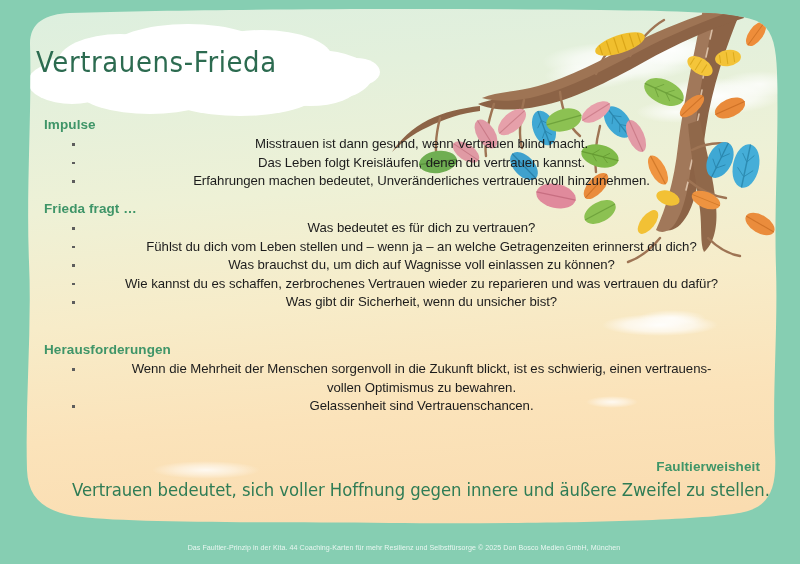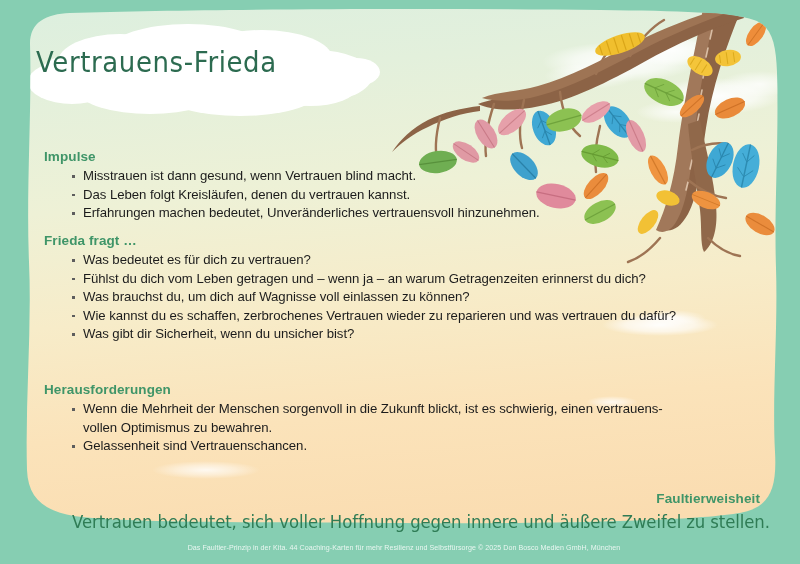--- a/index.html
+++ b/index.html
@@ -54,35 +54,35 @@
     line-height: 40px;
     transform: scaleY(1.12);
     transform-origin: left center;
   }
 
   
   .section {
     position: absolute;
     left: 44px;
     width: 716px;
-    margin-top: 32px;
   }
   .section-heading {
     color: #3f9568;
     font-family: "Liberation Sans", sans-serif;
     font-size: 13.5px;
     font-weight: bold;
     letter-spacing: 0.1px;
     margin: 0 0 2px 0;
     line-height: 17px;
   }
   ul.bullets {
     list-style: none;
     margin: 0;
     padding: 0 0 0 28px;
+    text-align: center;
   }
   ul.bullets li {
     position: relative;
     color: #1c1c1c;
     font-family: "Liberation Sans", sans-serif;
     font-size: 13.2px;
     line-height: 18.6px;
     padding-left: 11px;
     margin: 0;
     letter-spacing: -0.05px;
@@ -455,38 +455,38 @@
       <ul class="bullets">
         <li>
           <span class="bullet-dot"></span>
           <span>Was bedeutet es für dich zu vertrauen?</span>
         </li>
         <li>
           <span class="bullet-dot"></span>
         </li>
         <li>
           <span class="bullet-dot"></span>
-          <span>Fühlst du dich vom Leben getragen und – wenn ja – an warum Getragenzeiten erinnerst du dich?</span>
+          <span>Fühlst du dich vom Leben stellen und – wenn ja – an welche Getragenzeiten erinnerst du dich?</span>
         </li>
         <li>
           <span class="bullet-dot"></span>
           <span>Was brauchst du, um dich auf Wagnisse voll einlassen zu können?</span>
         </li>
         <li>
           <span class="bullet-dot"></span>
           <span>Wie kannst du es schaffen, zerbrochenes Vertrauen wieder zu reparieren und was vertrauen du dafür?</span>
         </li>
         <li>
           <span class="bullet-dot"></span>
           <span>Was gibt dir Sicherheit, wenn du unsicher bist?</span>
         </li>
       </ul>
     </div>
 
-    <div class="section" style="top:349px;">
+    <div class="section" style="top:341px;">
       <div class="section-heading">Herausforderungen</div>
       <ul class="bullets">
         <li>
           <span class="bullet-dot"></span>
           <span style="white-space:pre-line;">Wenn die Mehrheit der Menschen sorgenvoll in die Zukunft blickt, ist es schwierig, einen vertrauens-
 vollen Optimismus zu bewahren.</span>
         </li>
         <li>
           <span class="bullet-dot"></span>
           <span>Gelassenheit sind Vertrauenschancen.</span>

